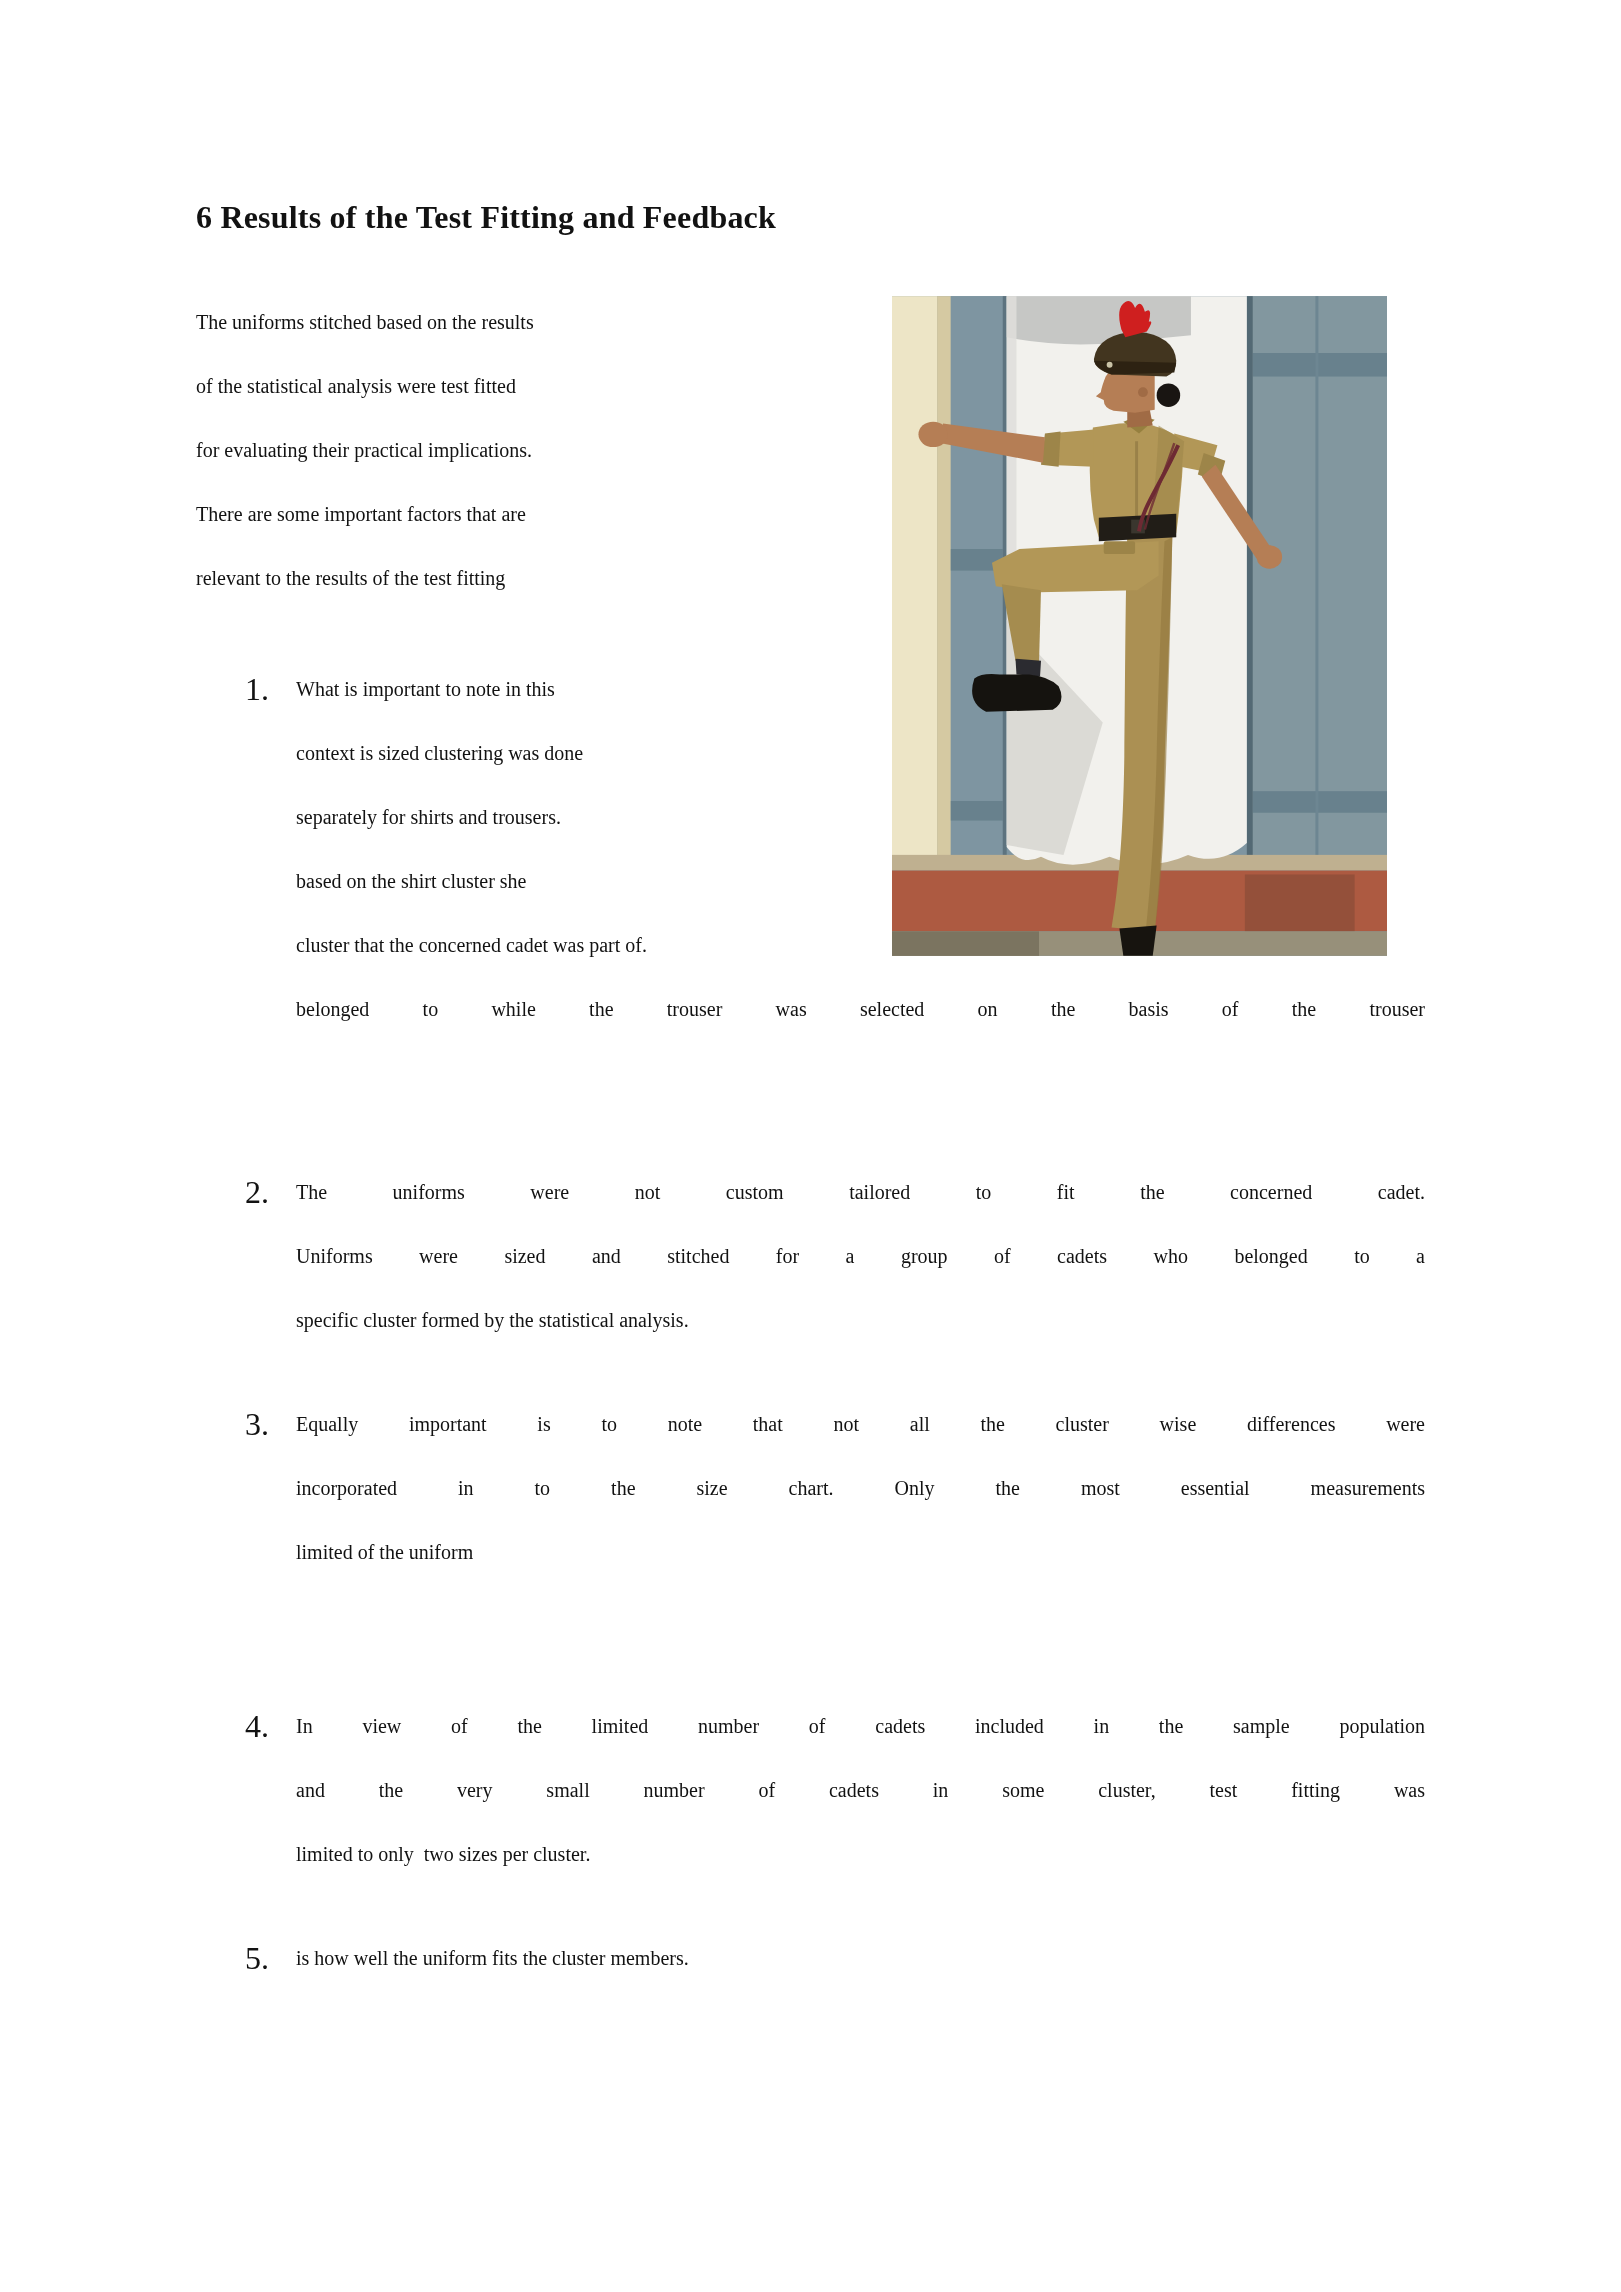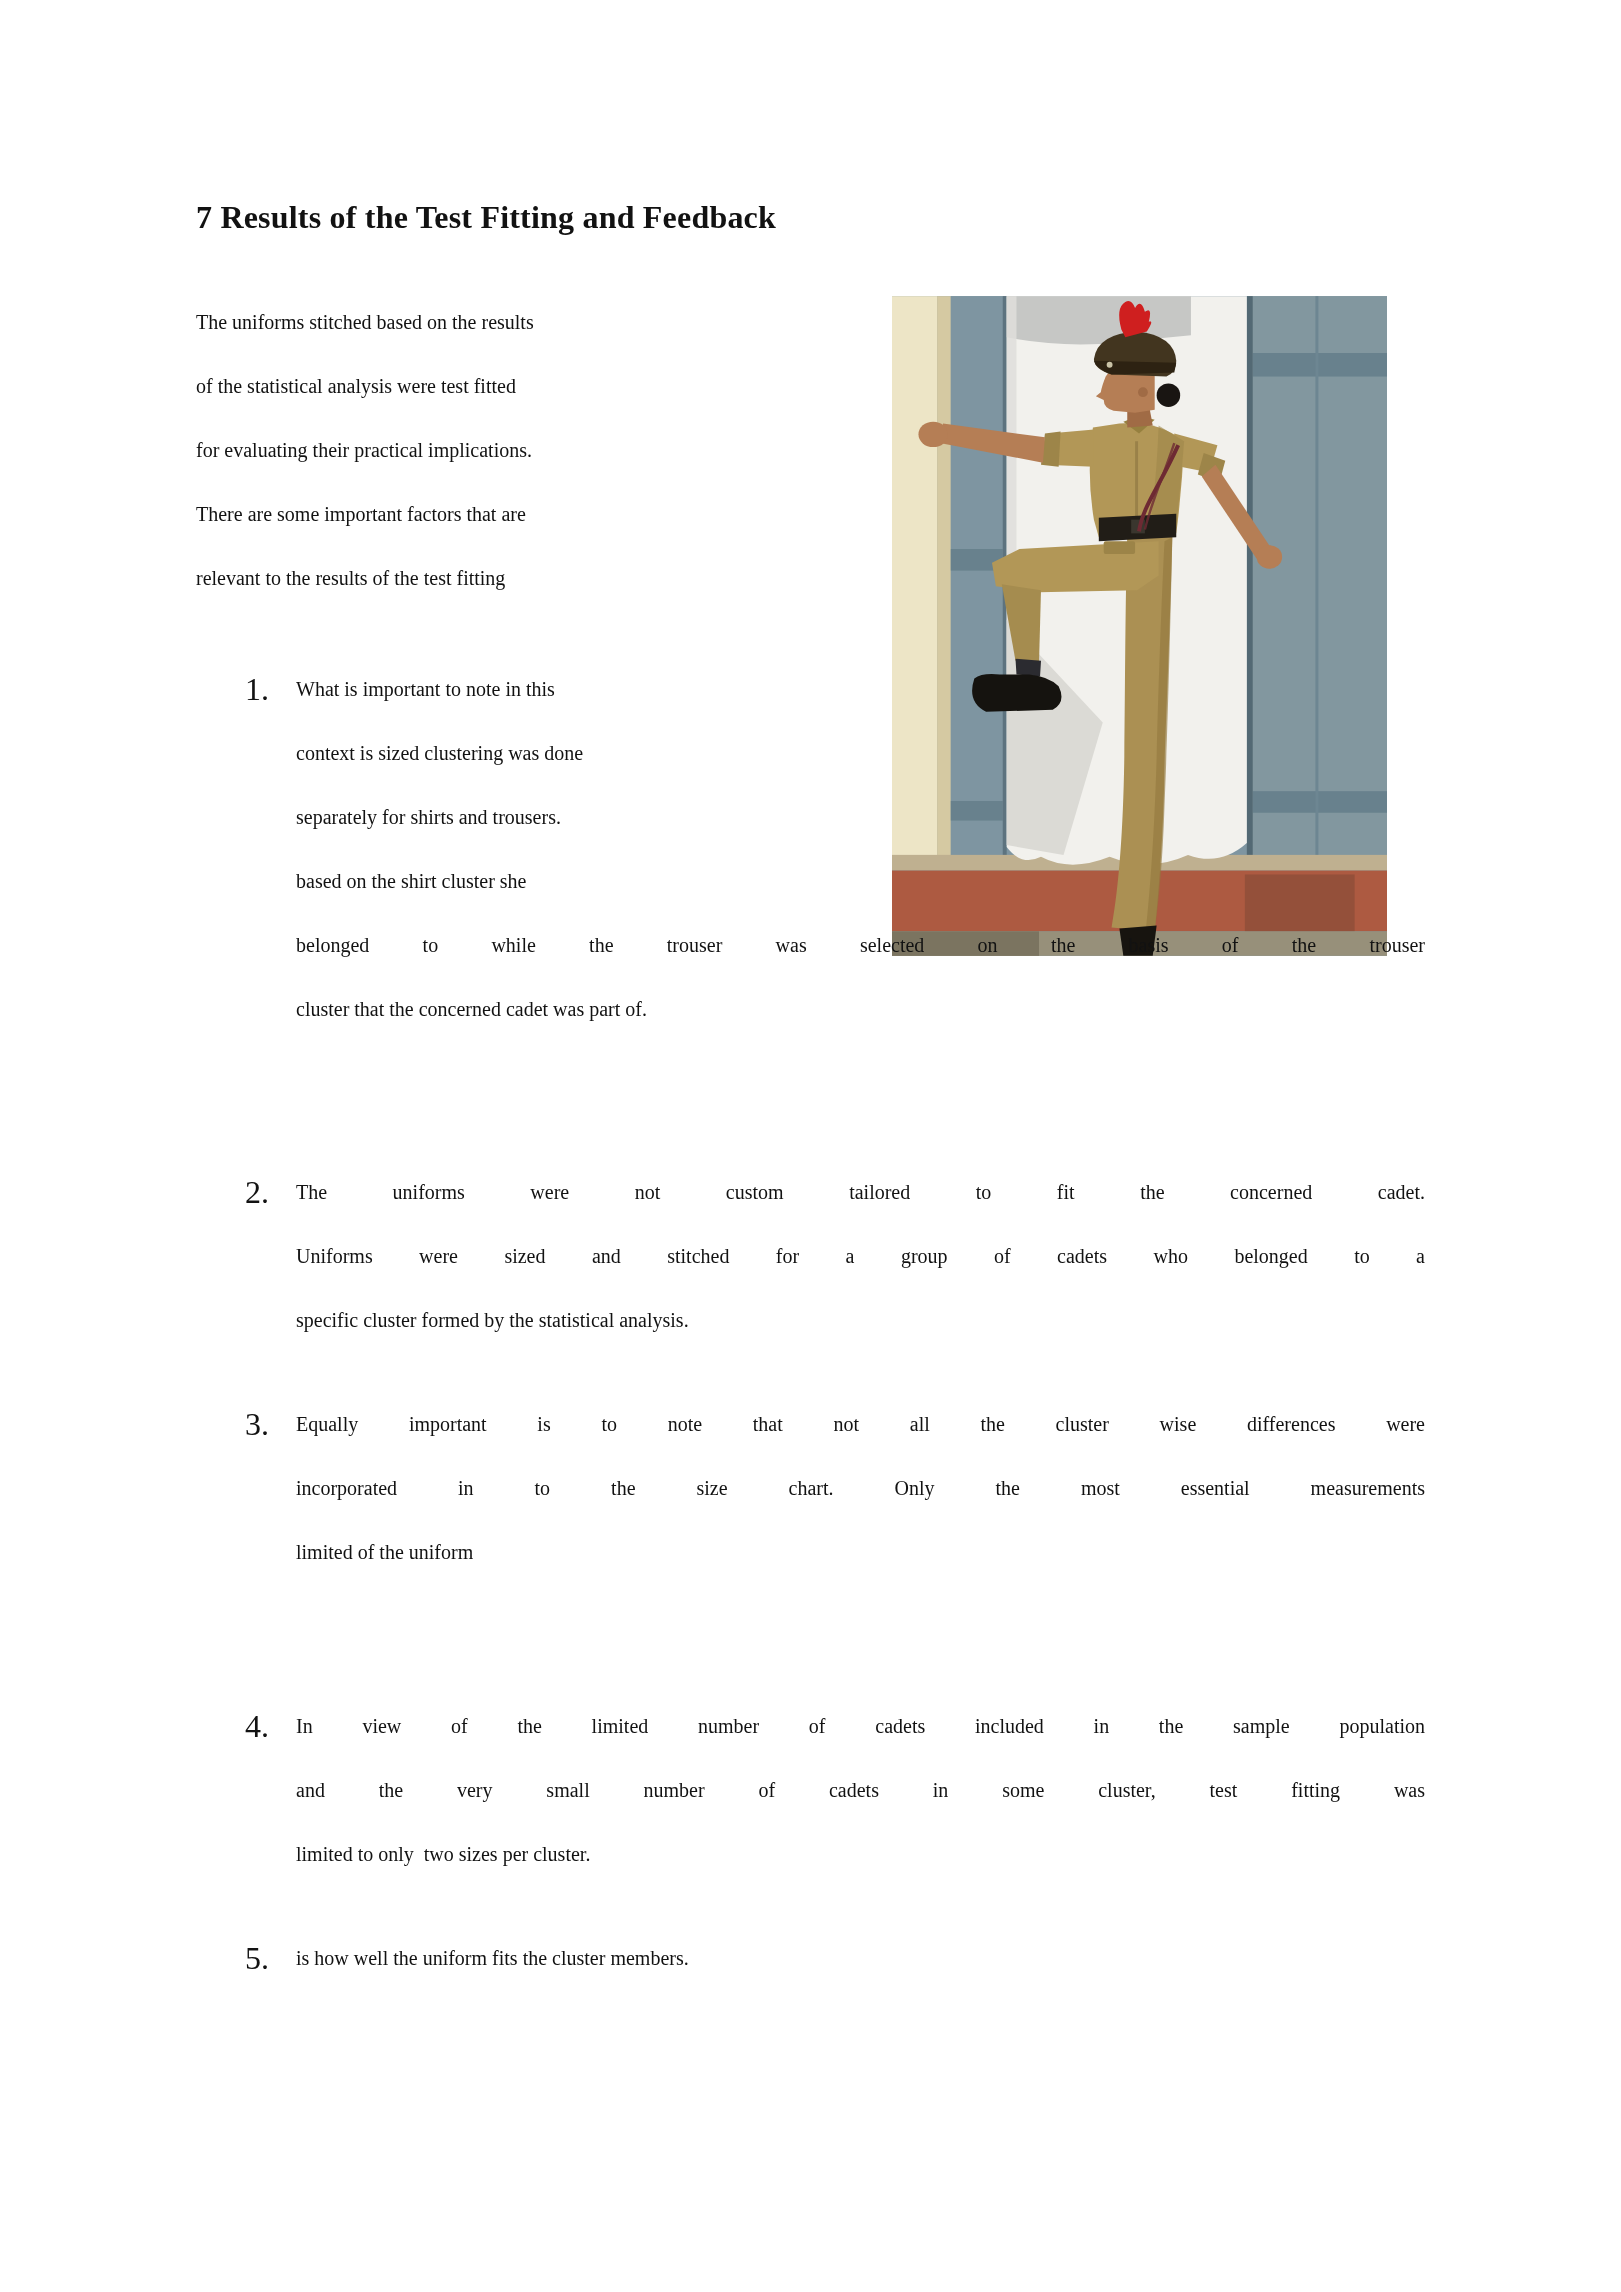--- a/index.html
+++ b/index.html
@@ -36,21 +36,21 @@
     position:absolute;left:892px;top:296px;width:495px;height:660px;
     margin:0;padding:0;
   }
   .photo svg{display:block;width:495px;height:660px;}
 </style>
 </head>
 <body>
 
 <div class="page">
 
-  <h1 class="heading">7 Results of the Test Fitting and Feedback</h1>
+  <h1 class="heading">6 Results of the Test Fitting and Feedback</h1>
 
   <figure class="photo" aria-label="NCC cadet in khaki uniform, dark beret with red hackle, marching with raised knee and extended fist, in front of a white cloth backdrop hung over blue-grey doors, red plinth below">
     <svg viewBox="0 0 505 673" xmlns="http://www.w3.org/2000/svg">
 
       <rect x="0" y="0" width="505" height="673" fill="#7e95a1"></rect>
       <rect x="0" y="0" width="46" height="572" fill="#ede5c6"></rect>
       <rect x="46" y="0" width="14" height="572" fill="#d5c9a2"></rect>
       <g>
         <rect x="60" y="0" width="57" height="572" fill="#7e95a1"></rect>
         <rect x="60" y="258" width="53" height="22" fill="#68818d"></rect>
@@ -134,22 +134,22 @@
     <div class="ln">There are some important factors that are</div>
     <div class="ln">relevant to the results of the test fitting</div>
   </div>
 
   <section class="item" style="top:657px">
     <span class="num">1.</span>
     <div class="ln">What is important to note in this</div>
     <div class="ln">context is sized clustering was done</div>
     <div class="ln">separately for shirts and trousers.</div>
     <div class="ln">based on the shirt cluster she</div>
+    <div class="ln">cluster that the concerned cadet was part of.</div>
     <div class="ln jline">belonged to while the trouser was selected on the basis of the trouser</div>
-    <div class="ln">cluster that the concerned cadet was part of.</div>
   </section>
 
   <section class="item" style="top:1160px">
     <span class="num">2.</span>
     <div class="ln jline">The uniforms were not custom tailored to fit the concerned cadet.</div>
     <div class="ln jline">Uniforms were sized and stitched for a group of cadets who belonged to a</div>
     <div class="ln">specific cluster formed by the statistical analysis.</div>
   </section>
 
   <section class="item" style="top:1392px">

